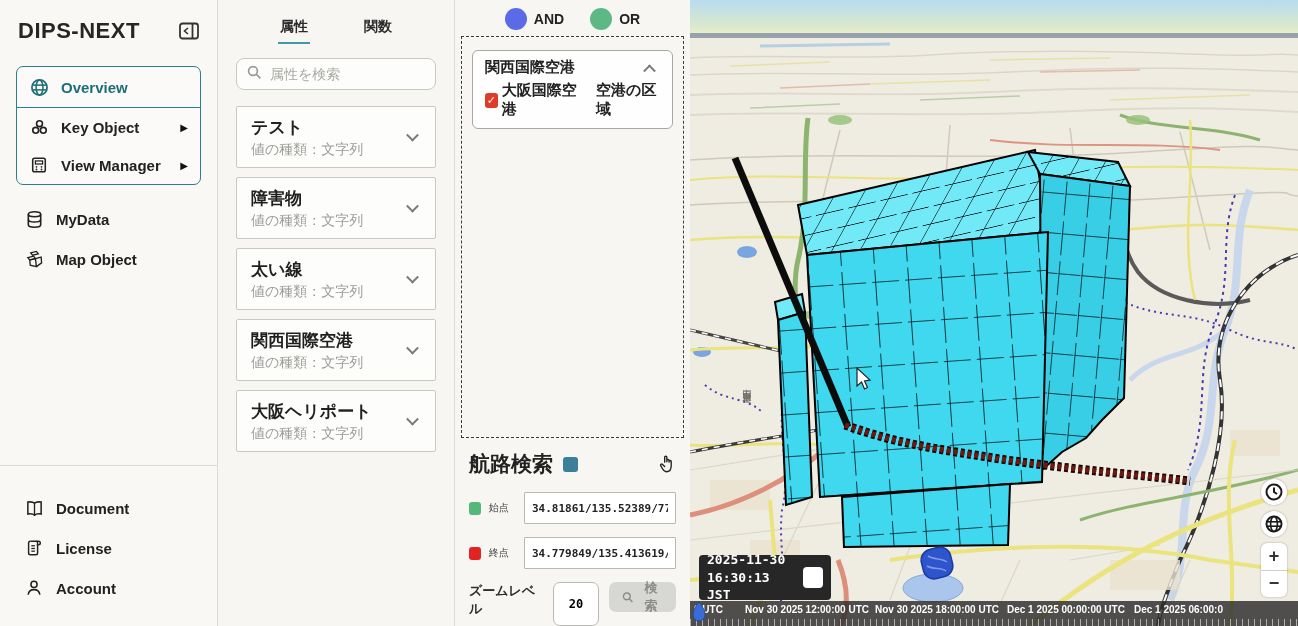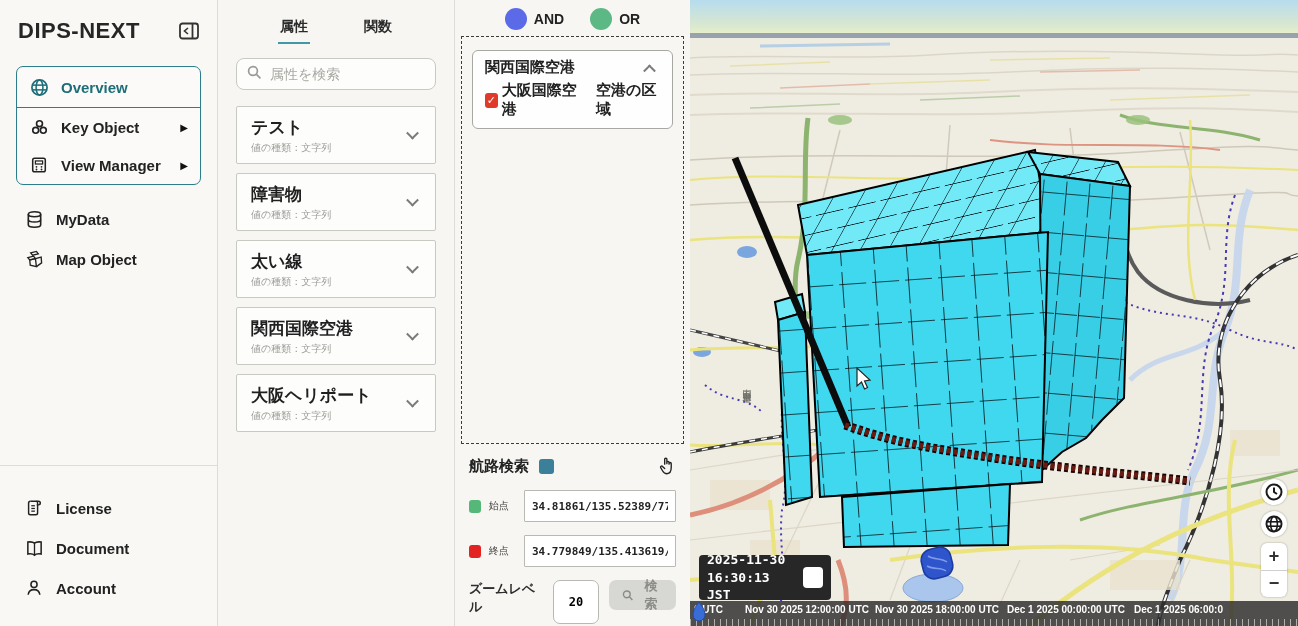--- a/index.html
+++ b/index.html
@@ -29,42 +29,42 @@
   .tab { font-size:14px; font-weight:bold; padding:4px 2px 6px; cursor:pointer; color:#2b2b2b; }
   .tab.active { border-bottom:2.5px solid #3f9aa6; }
   .searchbox { display:flex; align-items:center; gap:8px; background:#fdfdfc; border:1px solid #c9c9c4;
     border-radius:8px; height:32px; padding:0 10px; margin-bottom:16px; }
   .searchbox input { border:0; outline:0; background:transparent; font-size:14px; width:100%;
     font-family:"Liberation Sans",sans-serif; color:#333; }
   .searchbox input::placeholder { color:#a9a9a4; }
   .card { position:relative; background:#fdfdfc; border:1px solid #c9c9c4; border-radius:2px;
     padding:9px 14px 8px; margin-bottom:9px; cursor:pointer; }
   .card-title { font-size:17px; font-weight:bold; color:#1f1f1f; }
-  .card-sub { font-size:10px; color:#9b9b96; margin-top:2px; }
+  .card-sub { font-size:14px; color:#9b9b96; margin-top:2px; }
   .chev { position:absolute; right:18px; top:50%; width:9px; height:9px; border-right:2px solid #7a7a76;
     border-bottom:2px solid #7a7a76; transform:translateY(-70%) rotate(45deg); }
   .chev.up { transform:translateY(-30%) rotate(-135deg); }
 
   
   .query { width:235px; height:100%; background:#f7f6f3; padding:5px 6px 0 6px; display:flex; flex-direction:column; }
   .ops { display:flex; align-items:center; justify-content:center; gap:26px; padding:3px 0 6px; }
   .op { display:flex; align-items:center; gap:7px; font-size:14px; font-weight:bold; cursor:pointer; }
   .op-dot { width:22px; height:22px; border-radius:50%; }
   .op-dot.and { background:#5b6be8; }
   .op-dot.or { background:#5cb985; }
   .group-box { border:1.6px dashed #3c3c3c; height:408px; padding:13px 10px; }
   .group-card { background:#fefefe; border:1.1px solid #a8a8a2; border-radius:6px; padding:7px 12px 9px; position:relative; }
   .gc-title { font-size:15px; font-weight:bold; }
   .gc-row { display:flex; align-items:center; gap:4px; margin-top:4px; font-size:15px; font-weight:bold; }
   .gc-zone { margin-left:14px; }
   .checkbox { width:15px; height:15px; background:#e03a2a; border-radius:3px; color:#fff; font-size:11px;
     line-height:15px; text-align:center; font-weight:bold; cursor:pointer; }
   .route { padding:12px 8px 0; }
   .route-head { display:flex; align-items:center; gap:10px; margin-bottom:14px; }
-  .route-title { font-size:15px; font-weight:bold;font-family:Liberation Mono, monospace; }
+  .route-title { font-size:21px; font-weight:bold;font-family:Liberation Mono, monospace; }
   .route-sq { width:15px; height:15px; border-radius:3px; background:#3b7f9b; }
   .hand { margin-left:auto; cursor:pointer; display:flex; }
   .pt-row { display:flex; align-items:center; gap:8px; margin-bottom:13px; }
   .pt-sq { width:13px; height:13px; border-radius:3px; }
   .pt-sq.start { background:#55b878; } .pt-sq.end { background:#e32222; }
   .pt-label { font-size:10px; color:#3a3a3a; width:30px; }
   .pt-input { width:152px; height:32px; border:1.2px solid #b9b9b4; border-radius:1px; background:#fff;
     font-family:"DejaVu Sans Mono",monospace; font-weight:bold; font-size:11px; padding:0 7px; color:#222; }
   .zoom-row { display:flex; align-items:flex-start; gap:10px; margin-top:6px; }
   .zoom-label { font-size:13px; font-weight:bold; color:#2e2e2e; }
@@ -169,38 +169,38 @@
               <path d="M5 10.5 L5.5 16 L12 17.5 L11 9 Z" fill="none" stroke="#222" stroke-width="1.4"></path>
               <path d="M11 9 L17 7.5 L17.5 13.5 L12 17.5" fill="none" stroke="#222" stroke-width="1.4"></path>
             </svg>
         </span>
         <span>Map Object</span>
       </div>
     </div>
     <div class="sb-foot">
       <div class="sb-item">
         <span class="icon">
+          <svg width="19" height="19" viewBox="0 0 20 20">
+              <path d="M10 4.5 C8.5 3 6 2.8 3 3.2 V15.8 C6 15.4 8.5 15.6 10 17 C11.5 15.6 14 15.4 17 15.8 V3.2 C14 2.8 11.5 3 10 4.5 Z" fill="none" stroke="#222" stroke-width="1.6"></path>
+              <line x1="10" y1="4.5" x2="10" y2="17" stroke="#222" stroke-width="1.4"></line>
+            </svg>
+        </span>
+        <span>Document</span>
+      </div>
+      <div class="sb-item">
+        <span class="icon">
           <svg width="18" height="18" viewBox="0 0 20 20">
               <path d="M6 2.5 H15 C16.3 2.5 17 3.3 17 4.5 C17 5.7 16.3 6.5 15 6.5 H13" fill="none" stroke="#222" stroke-width="1.6"></path>
               <path d="M6 2.5 C4.7 2.5 4 3.3 4 4.5 V15.5 C4 16.8 4.8 17.5 6 17.5 H12 C13.2 17.5 14 16.8 14 15.5 V4.5 C14 3.4 13.4 2.5 12.3 2.5" fill="none" stroke="#222" stroke-width="1.6"></path>
               <line x1="7" y1="7.5" x2="11" y2="7.5" stroke="#222" stroke-width="1.4"></line>
               <line x1="7" y1="10.5" x2="11" y2="10.5" stroke="#222" stroke-width="1.4"></line>
               <line x1="7" y1="13.5" x2="11" y2="13.5" stroke="#222" stroke-width="1.4"></line>
             </svg>
         </span>
         <span>License</span>
-      </div>
-      <div class="sb-item">
-        <span class="icon">
-          <svg width="19" height="19" viewBox="0 0 20 20">
-              <path d="M10 4.5 C8.5 3 6 2.8 3 3.2 V15.8 C6 15.4 8.5 15.6 10 17 C11.5 15.6 14 15.4 17 15.8 V3.2 C14 2.8 11.5 3 10 4.5 Z" fill="none" stroke="#222" stroke-width="1.6"></path>
-              <line x1="10" y1="4.5" x2="10" y2="17" stroke="#222" stroke-width="1.4"></line>
-            </svg>
-        </span>
-        <span>Document</span>
       </div>
       <div class="sb-item">
         <span class="icon">
           <svg width="18" height="18" viewBox="0 0 20 20">
               <circle cx="10" cy="6" r="3.4" fill="none" stroke="#222" stroke-width="1.7"></circle>
               <path d="M3.5 17.5 C4 13.8 6.5 11.8 10 11.8 C13.5 11.8 16 13.8 16.5 17.5" fill="none" stroke="#222" stroke-width="1.7"></path>
             </svg>
         </span>
         <span>Account</span>
       </div>

